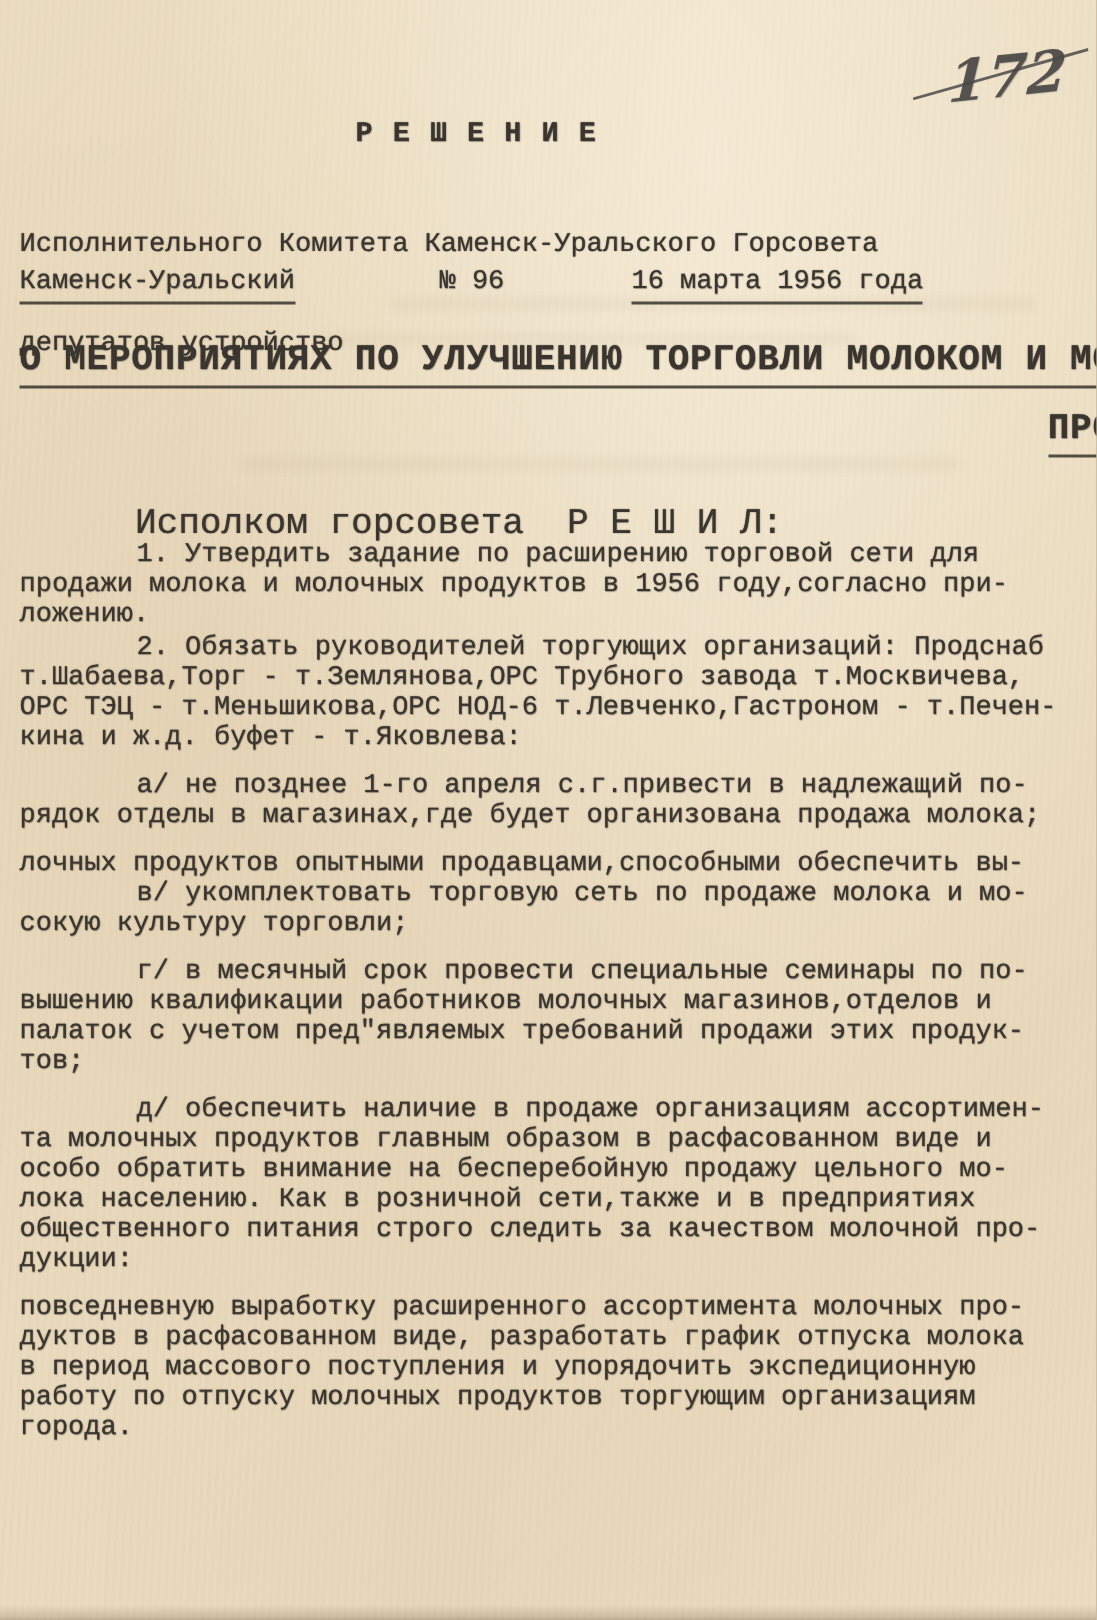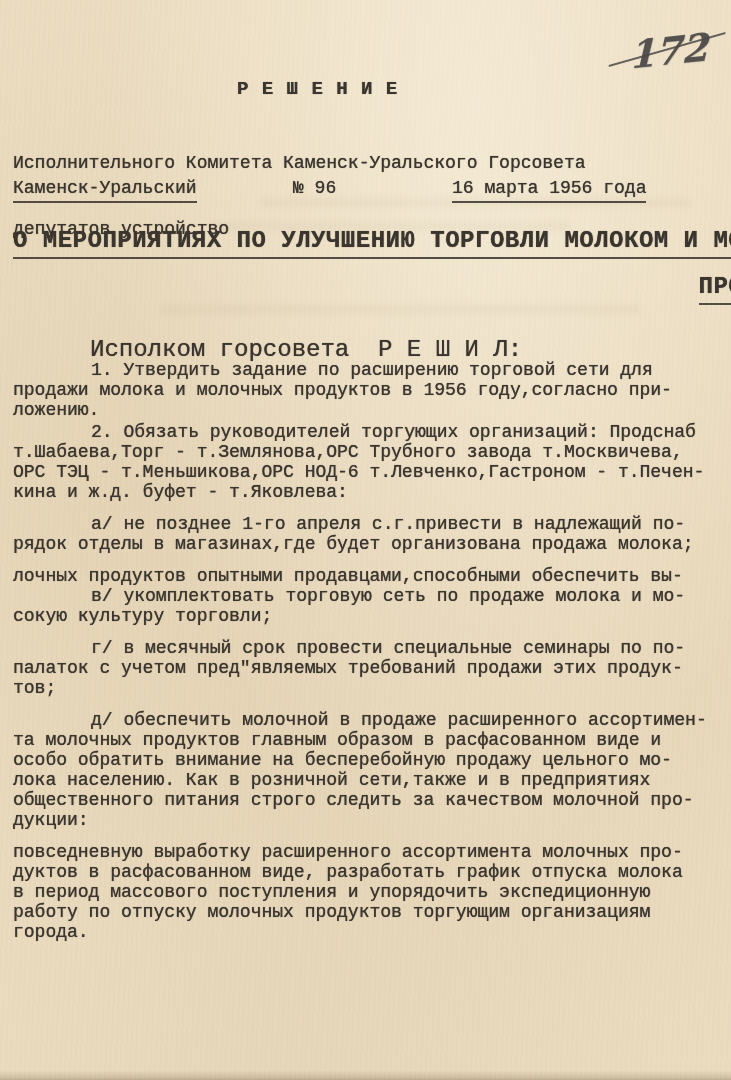--- a/index.html
+++ b/index.html
@@ -46,21 +46,21 @@
   .meta {
     position: absolute;
     top: 178px;
     left: 0;
     width: 638px;
     height: 30px;
     font-size: 18px;
   }
   .meta .place { position: absolute; left: 13px; top: 0; }
   .meta .num   { position: absolute; left: 293px; top: 0; }
-  .meta .date  { position: absolute; left: 452px; top: 0; }
+  .meta .date  { position: absolute; left: 421px; top: 0; }
   .underlined {
     display: inline-block;
     border-bottom: 2px solid rgba(55, 50, 44, 0.85);
     padding-bottom: 3px;
     white-space: pre;
   }
   .subject {
     position: absolute;
     top: 227px;
     left: 13px;
@@ -181,25 +181,26 @@
         <div class="line first">а/ не позднее 1-го апреля с.г.привести в надлежащий по-</div>
         <div class="line">рядок отделы в магазинах,где будет организована продажа молока;</div>
       </div>
       <div class="para">
         <div class="line">лочных продуктов опытными продавцами,способными обеспечить вы-</div>
         <div class="line first">в/ укомплектовать торговую сеть по продаже молока и мо-</div>
         <div class="line">сокую культуру торговли;</div>
       </div>
       <div class="para">
         <div class="line first">г/ в месячный срок провести специальные семинары по по-</div>
+        <div class="line">вышению квалификации работников молочных магазинов,отделов и</div>
         <div class="line">палаток с учетом пред"являемых требований продажи этих продук-</div>
         <div class="line">тов;</div>
       </div>
       <div class="para">
-        <div class="line first">д/ обеспечить молочной в продаже расширенного ассортимен-</div>
+        <div class="line first">д/ обеспечить наличие в продаже организациям ассортимен-</div>
         <div class="line">та молочных продуктов главным образом в расфасованном виде и</div>
         <div class="line">особо обратить внимание на бесперебойную продажу цельного мо-</div>
         <div class="line">лока населению. Как в розничной сети,также и в предприятиях</div>
         <div class="line">общественного питания строго следить за качеством молочной про-</div>
         <div class="line">дукции:</div>
       </div>
       <div class="para">
         <div class="line">повседневную выработку расширенного ассортимента молочных про-</div>
         <div class="line">дуктов в расфасованном виде, разработать график отпуска молока</div>
         <div class="line">в период массового поступления и упорядочить экспедиционную</div>

